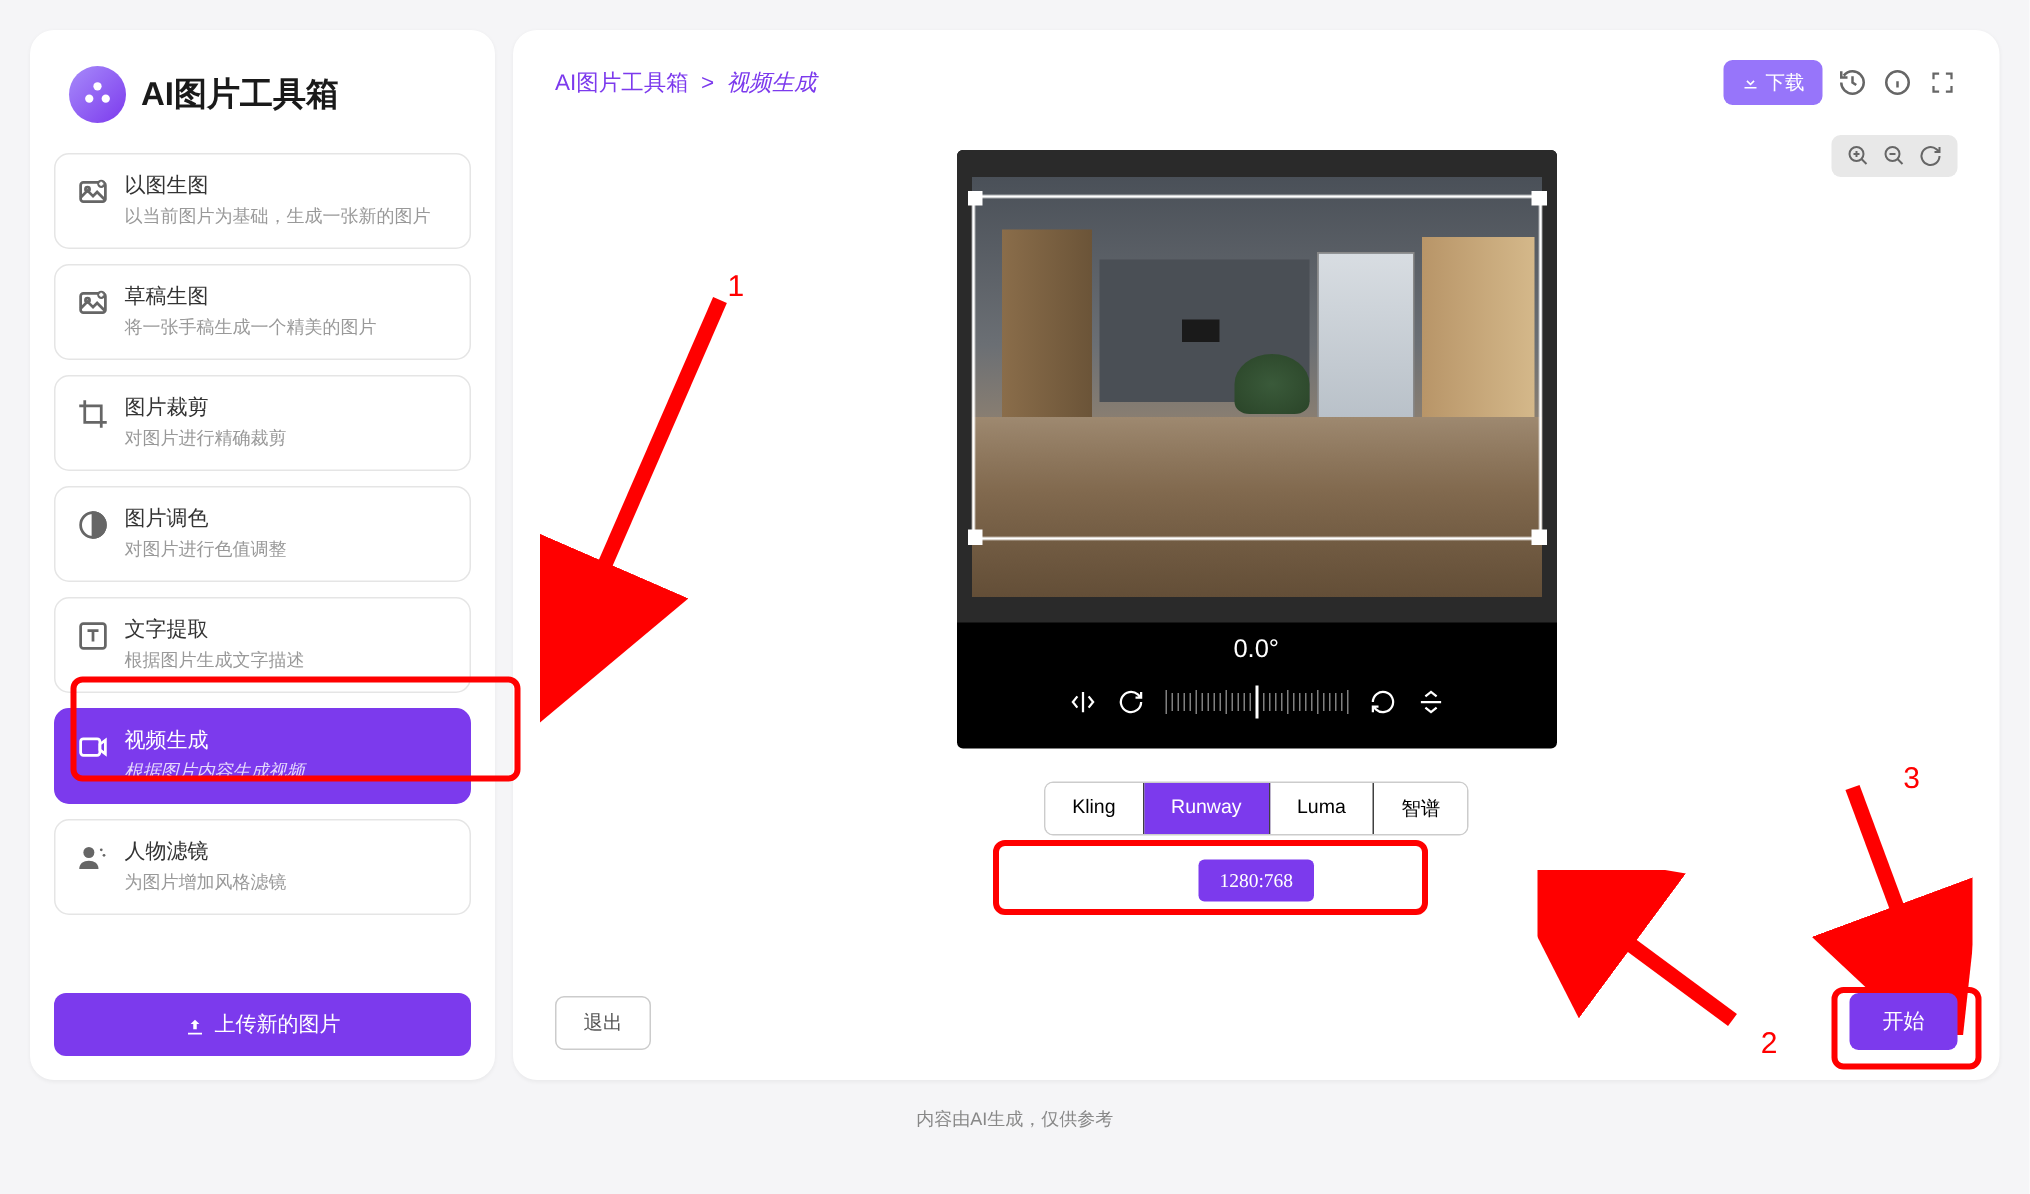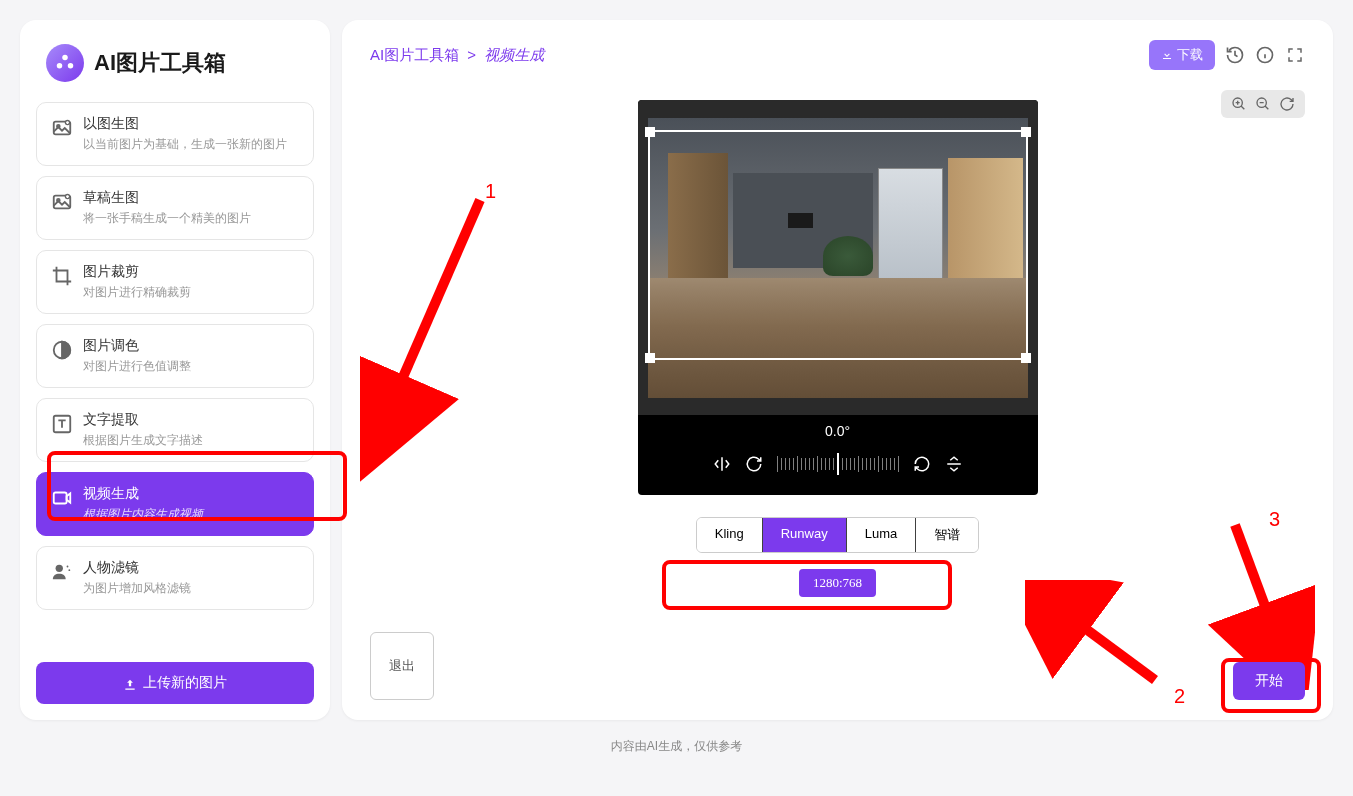--- a/index.html
+++ b/index.html
@@ -35,34 +35,34 @@
     .editor-img { width: 400px; height: 315px; background: #2a2a2a; position: relative; display: flex; align-items: center; justify-content: center; padding: 18px 0; }
     .room-view { width: 380px; height: 280px; background: linear-gradient(180deg, #4a5058 0%, #6b6f74 40%, #9e8970 70%, #6b5a44 100%); position: relative; overflow: hidden; }
     .crop-rect { position: absolute; top: 30px; left: 10px; right: 10px; height: 230px; border: 2px solid white; }
     .crop-handle { position: absolute; width: 10px; height: 10px; background: white; }
     .crop-handle.tl { top: -5px; left: -5px; }
     .crop-handle.tr { top: -5px; right: -5px; }
     .crop-handle.bl { bottom: -5px; left: -5px; }
     .crop-handle.br { bottom: -5px; right: -5px; }
     .editor-controls { display: flex; align-items: center; justify-content: center; gap: 14px; padding: 14px 18px 20px; color: white; }
     .angle-section { display: flex; flex-direction: column; align-items: center; gap: 6px; }
-    .angle-label { font-size: 14px; color: white; }
+    .angle-label { font-size: 17px; color: white; }
     .ruler { display: flex; align-items: center; gap: 3px; height: 22px; }
     .tick { width: 1px; background: rgba(255,255,255,0.5); }
     .tick.short { height: 12px; }
     .tick.mid { height: 16px; }
     .tick.tall { height: 22px; background: white; width: 2px; }
     .ctrl-icon { width: 18px; height: 18px; cursor: pointer; color: white; }
     .model-tabs { display: flex; border: 1px solid #ccc; border-radius: 6px; overflow: hidden; margin-top: 22px; }
     .model-tab { padding: 8px 18px; font-size: 13px; background: white; cursor: pointer; border-right: 1px solid #404040; }
     .model-tab:last-child { border-right: none; }
     .model-tab.active { background: #7c3aed; color: white; padding-left: 18px; }
     .resolution-tag { margin-top: 16px; background: #7c3aed; color: white; padding: 6px 14px; border-radius: 4px; font-size: 13px; font-family: Liberation Serif, serif; }
     .footer { display: flex; justify-content: space-between; align-items: flex-end; margin-top: auto; }
-    .exit-btn { border: 1px solid #ccc; background: white; border-radius: 6px; padding: 24px 18px; font-size: 13px; cursor: pointer; color: #555; }
+    .exit-btn { border: 1px solid #ccc; background: white; border-radius: 6px; padding: 8px 18px; font-size: 13px; cursor: pointer; color: #555; }
     .start-btn { background: #7c3aed; color: white; border: none; border-radius: 6px; padding: 10px 22px; font-size: 14px; cursor: pointer; }
     .annotation { position: absolute; pointer-events: none; }
     .arrow1 { top: 100px; left: -10px; }
     .arrow2 { top: 490px; right: 130px; }
     .arrow3 { top: 420px; right: -10px; }
     .anno-label { font-size: 20px; color: #ff0000; font-weight: 500; position: absolute; }
     .red-box { position: absolute; border: 4px solid #ff0000; border-radius: 8px; pointer-events: none; }
     .bottom-text { text-align: center; margin-top: 18px; color: #888; font-size: 12px; }
     .bottom-text .powered { margin-bottom: 4px; }
     .brand { color: #7c3aed; font-weight: 500; }

